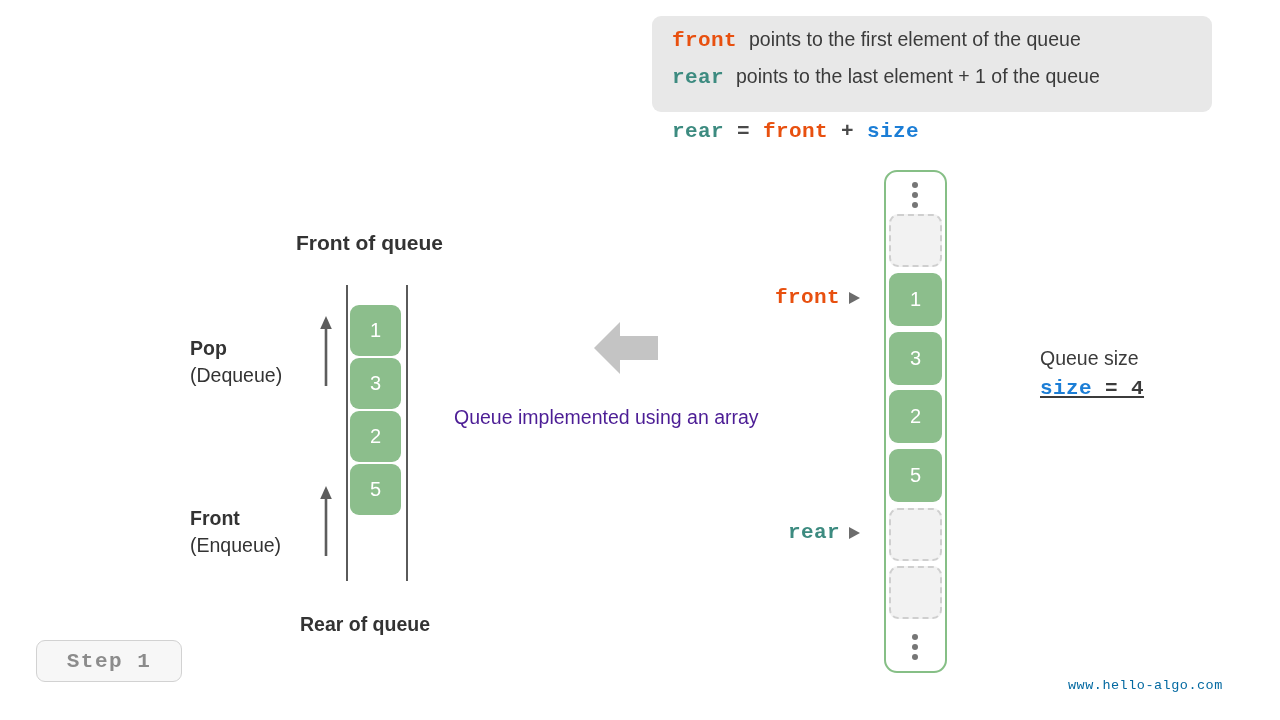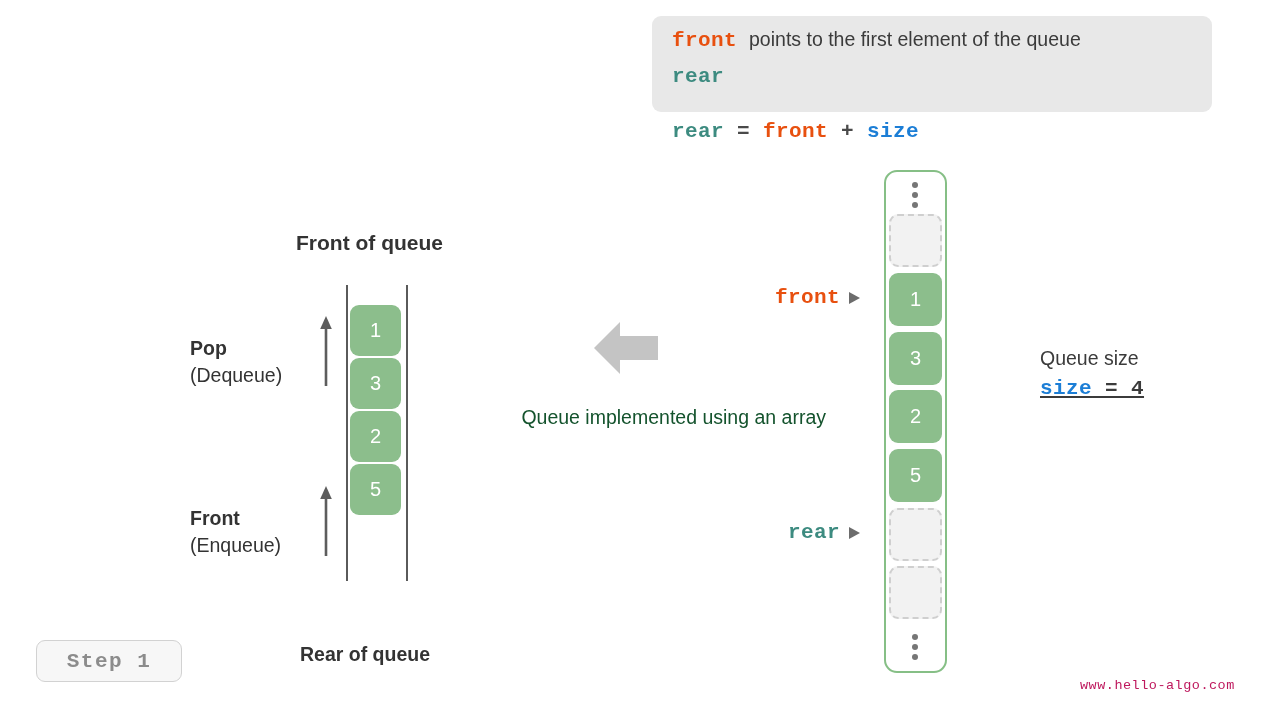--- a/index.html
+++ b/index.html
@@ -68,21 +68,21 @@
     left: 296px;
     top: 231px;
     font-size: 21px;
     font-weight: bold;
     color: #333333;
     white-space: nowrap;
   }
   #rear-of-queue-label {
     position: absolute;
     left: 300px;
-    top: 643px;
+    top: 613px;
     font-size: 19.5px;
     font-weight: bold;
     color: #333333;
     white-space: nowrap;
   }
   .rail {
     position: absolute;
     top: 285px;
     width: 2px;
     height: 296px;
@@ -132,23 +132,23 @@
     left: 594px;
     top: 320px;
     width: 64px;
     height: 56px;
   }
   #center-caption {
     position: absolute;
     left: 454px;
     top: 406px;
     width: 372px;
-    text-align: right;
-    font-size: 19.5px;
-    color: #14532d;
+    text-align: left;
+    font-size: 19.5px;
+    color: #4c1d95;
     white-space: nowrap;
   }
 
   
   #array-container {
     position: absolute;
     left: 884px;
     top: 170px;
     width: 63px;
     height: 503px;
@@ -260,36 +260,36 @@
     box-sizing: border-box;
   }
 
   
   #watermark {
     position: absolute;
     left: 1068px;
     top: 678px;
     font-family: "Liberation Mono", "DejaVu Sans Mono", monospace;
     font-size: 13.5px;
-    color: #be185d;
+    color: #0369a1;
     letter-spacing: 0.5px;
     white-space: nowrap;
-    margin-left: 12px;
   }
 </style>
 </head>
 <body>
 
 <div id="legend-box">
   <div class="legend-line">
     <span class="legend-key kw-front">front</span>
     <span class="legend-text">points to the first element of the queue</span>
   </div>
   <div class="legend-line">
     <span class="legend-key kw-rear">rear</span>
+    <span class="legend-text">points to the last element + 1 of the queue</span>
   </div>
 </div>
 
 <div id="formula"><span class="kw-rear">rear</span><span> = </span><span class="kw-front">front</span><span> + </span><span class="kw-size">size</span></div>
 
 <div id="front-of-queue-label">Front of queue</div>
 <div id="rear-of-queue-label">Rear of queue</div>
 
 <div class="rail" id="rail-left"></div>
 <div class="rail" id="rail-right"></div>

